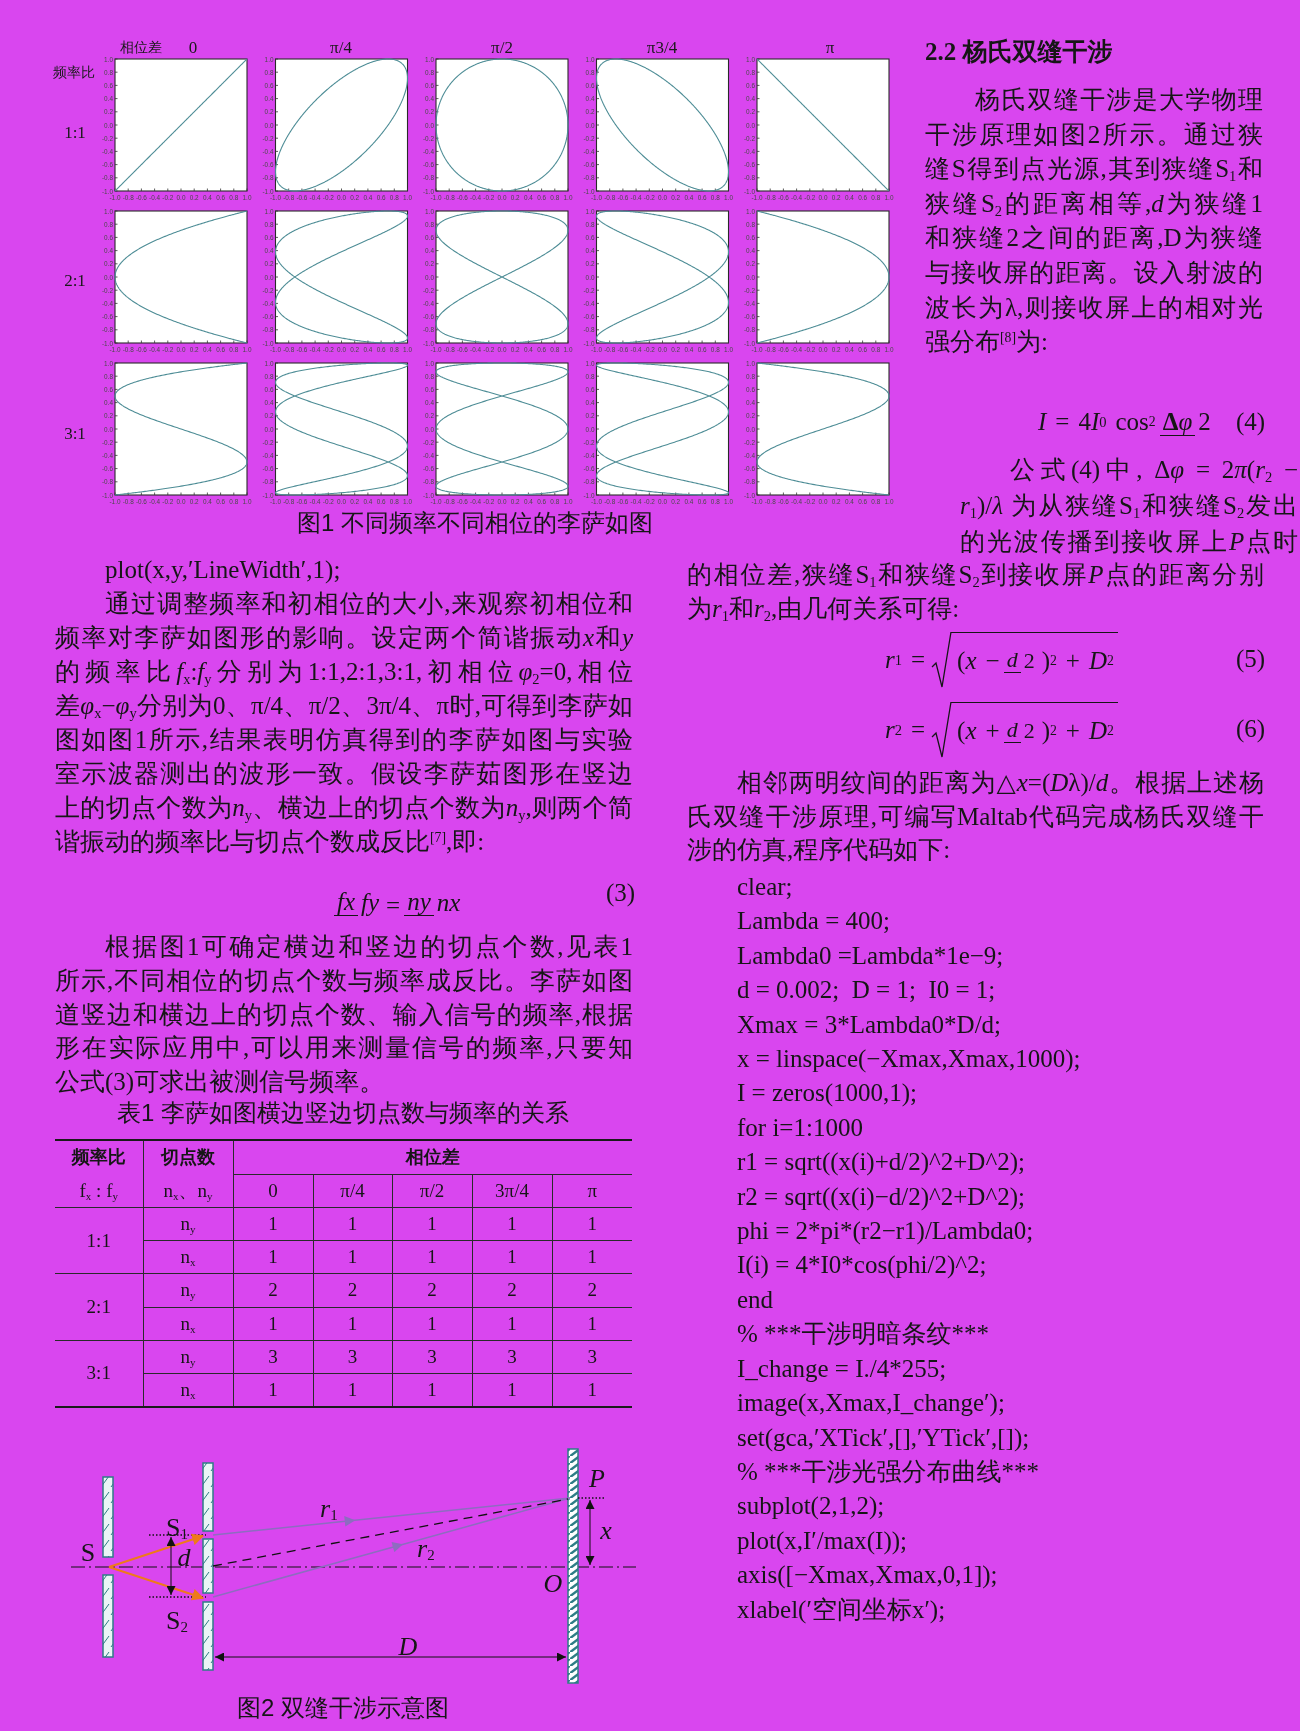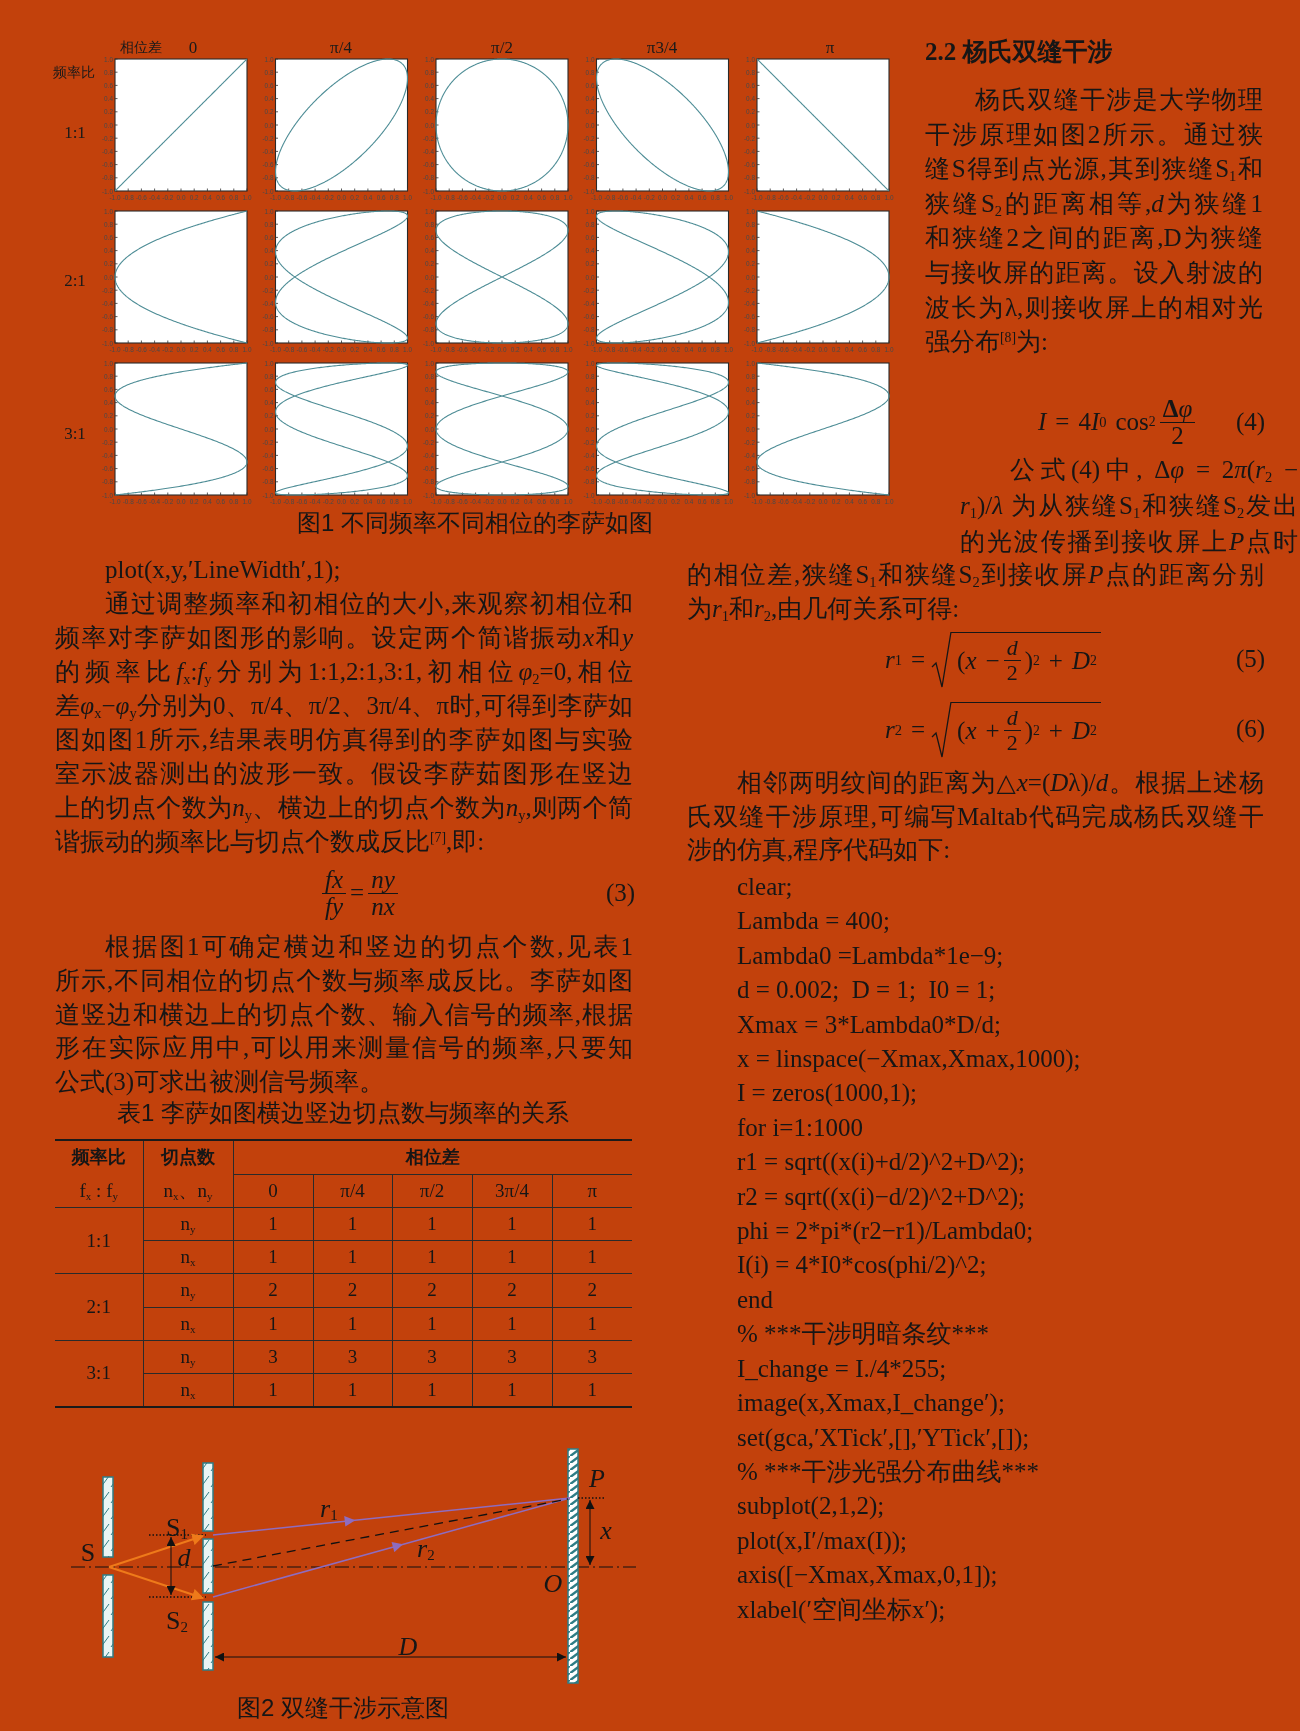--- a/index.html
+++ b/index.html
@@ -1,31 +1,31 @@
 <!DOCTYPE html>
 <html><head>
 <meta charset="utf-8">
 <style>
   body { margin:0; background:#ffffff; }
-  #page { position:relative; width:1300px; height:1731px; overflow:hidden; background:#c2410c; color:#161616;
+  #page { position:relative; width:1300px; height:1731px; overflow:hidden; background:#d946ef; color:#161616;
           font-family:"Liberation Serif","DejaVu Serif",serif; }
   .blk { position:absolute; font-size:25px; }
   .ln { white-space:nowrap; text-align:justify; text-align-last:justify; }
   .ln.ps { padding-left:50px; }
   .ln.pe { text-align-last:left; }
   .code .ln { white-space:pre; text-align:left; text-align-last:left; }
   sub { font-size:0.58em; vertical-align:-0.3em; line-height:0; }
   sup { font-size:0.55em; vertical-align:0.6em; line-height:0; }
   i { font-style:italic; }
   .heading { position:absolute; left:925px; top:35px; font-size:25px; font-weight:bold; line-height:34px; white-space:nowrap; }
   .caption { position:absolute; font-family:"Liberation Sans","DejaVu Sans",sans-serif; font-weight:normal; font-size:24px;
              text-align:center; line-height:34px; white-space:nowrap; }
   .eq { position:absolute; display:flex; align-items:center; font-size:25px; white-space:nowrap; }
   .eq .sp { display:inline-block; width:9px; }
-  .frac { display:inline-flex; flex-direction:column; align-items:center; margin:4px 4px; }
+  .frac { display:inline-flex; align-items:center; margin:4px 4px; }
   .frac .num { border-bottom:1.2px solid #161616; padding:0 3px; line-height:26px; }
   .frac .den { line-height:26px; padding:0 3px; }
   .eqno { position:absolute; font-size:25px; line-height:30px; }
   .sqrt { position:relative; display:inline-flex; align-items:center; padding-left:20px; margin-left:6px; height:58px; }
   .sqrt .rad { position:absolute; left:0; top:0; width:21px; height:58px; }
   .radicand { border-top:1.3px solid #161616; display:inline-flex; align-items:center; padding:0 4px 0 6px; height:56px; }
   .radicand .frac .num, .radicand .frac .den { line-height:24px; font-size:22px; }
   
   #fig1 { position:absolute; left:0; top:0; }
   #fig1 .tick { font-family:"Liberation Sans","DejaVu Sans",sans-serif; font-size:6.4px; fill:#4a4a4a; }
@@ -920,21 +920,21 @@
       <div class="ln ps">通过调整频率和初相位的大小,来观察初相位和</div>
       <div class="ln">频率对李萨如图形的影响。设定两个简谐振动<i>x</i>和<i>y</i></div>
       <div class="ln">的频率比<i>f</i><sub>x</sub>:<i>f</i><sub>y</sub>分别为1:1,2:1,3:1,初相位<i>φ</i><sub>2</sub>=0,相位</div>
       <div class="ln">差<i>φ</i><sub>x</sub>−<i>φ</i><sub>y</sub>分别为0、π/4、π/2、3π/4、π时,可得到李萨如</div>
       <div class="ln">图如图1所示,结果表明仿真得到的李萨如图与实验</div>
       <div class="ln">室示波器测出的波形一致。假设李萨茹图形在竖边</div>
       <div class="ln">上的切点个数为<i>n</i><sub>y</sub>、横边上的切点个数为<i>n</i><sub>y</sub>,则两个简</div>
       <div class="ln pe">谐振动的频率比与切点个数成反比<sup>[7]</sup>,即:</div>
     </div>
 
-  <div class="eq" style="left:318px; top:866px; height:54px;">
+  <div class="eq" style="left:330px; top:866px; height:54px;align-items:flex-end;">
     <span class="frac">
         <i class="num">fx</i>
         <i class="den">fy</i>
       </span>
     <span>=</span>
     <span class="frac">
         <i class="num">ny</i>
         <i class="den">nx</i>
       </span>
   </div>

